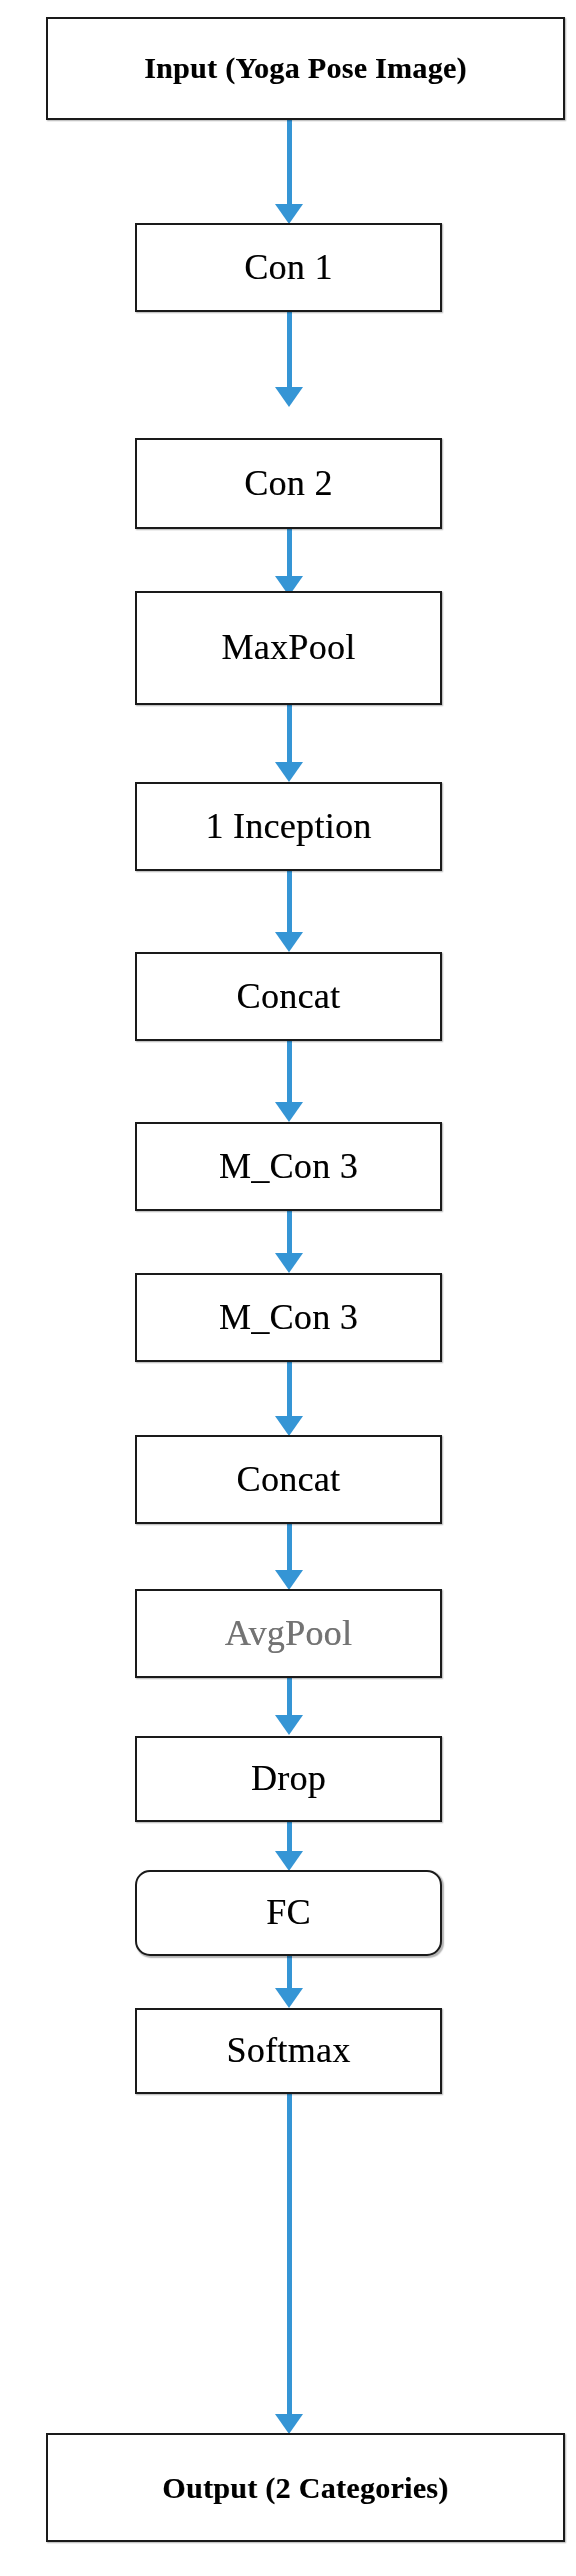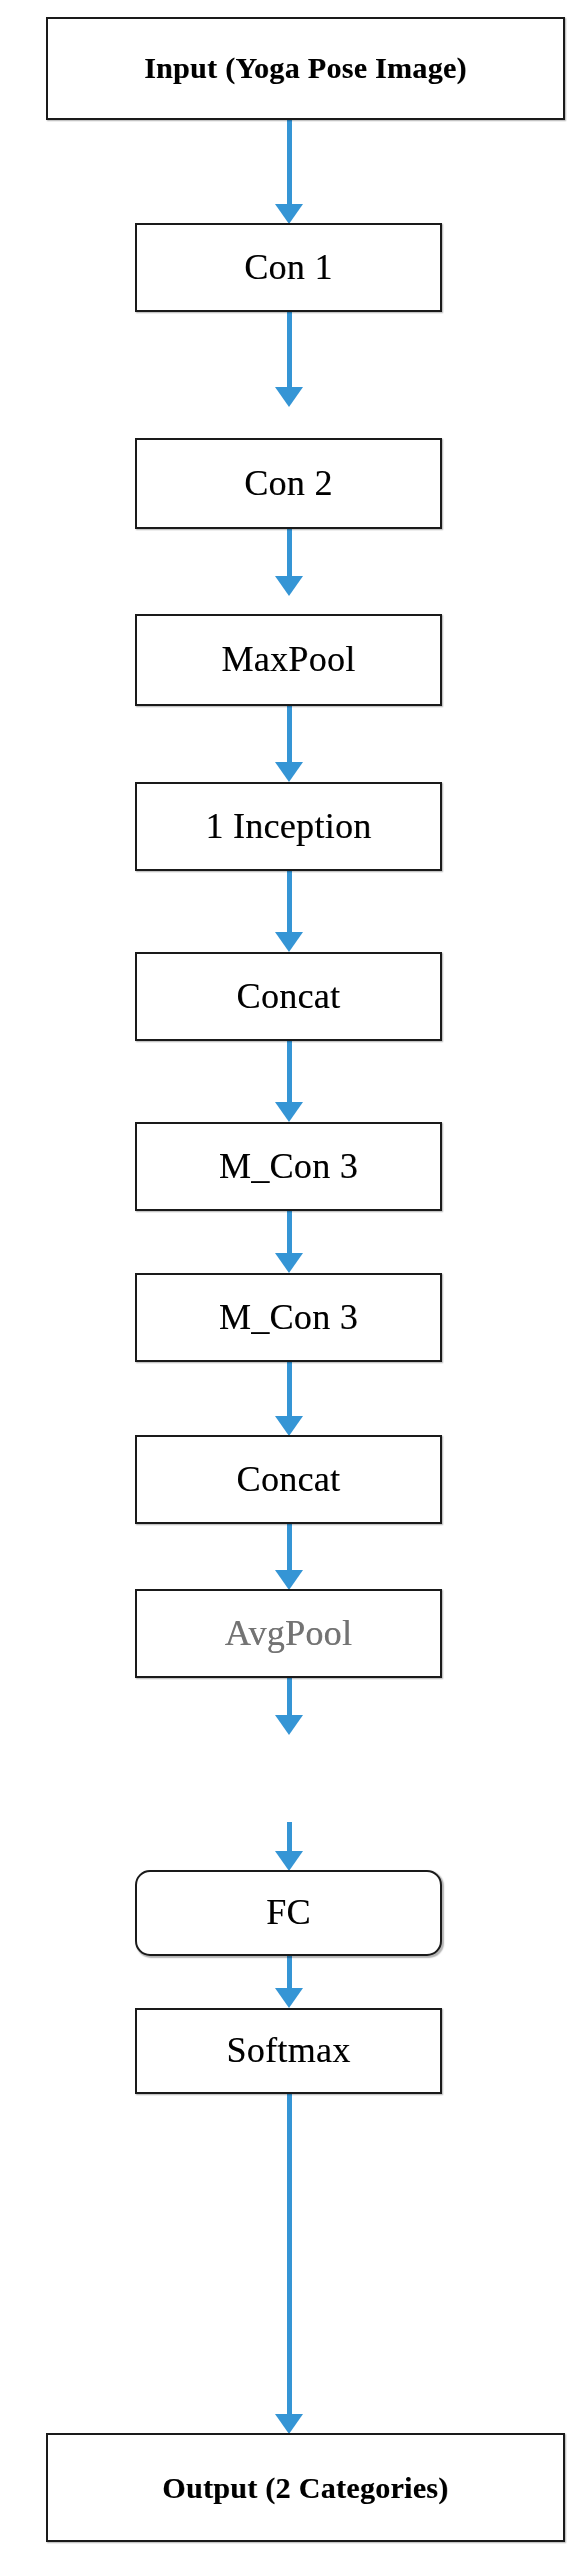--- a/index.html
+++ b/index.html
@@ -137,41 +137,44 @@
     </div>
     <div class="node wide" style="top: 16.5px; height: 103px; border-color: rgb(26, 26, 26); background: rgb(255, 255, 255);">
       <span class="node-label" style="color: rgb(0, 0, 0);">Input (Yoga Pose Image)</span>
     </div>
     <div class="node narrow" style="top: 223px; height: 89px; border-color: rgb(26, 26, 26); background: rgb(255, 255, 255);">
       <span class="node-label" style="color: rgb(0, 0, 0);">Con 1</span>
     </div>
     <div class="node narrow" style="top: 406px; height: 91px; border-color: rgb(26, 26, 26); background: rgb(255, 255, 255); margin-top: 32px;">
       <span class="node-label" style="color: rgb(0, 0, 0);">Con 2</span>
     </div>
-    <div class="node narrow" style="top: 614px; height: 92px; border-color: rgb(26, 26, 26); background: rgb(255, 255, 255);">
+    <div class="node narrow" style="top: 591px; height: 114px; border-color: rgb(26, 26, 26); background: rgb(255, 255, 255);">
       <span class="node-label" style="color: rgb(0, 0, 0);">MaxPool</span>
     </div>
     <div class="node narrow" style="top: 782px; height: 89px; border-color: rgb(26, 26, 26); background: rgb(255, 255, 255);">
       <span class="node-label" style="color: rgb(0, 0, 0);">1 Inception</span>
     </div>
     <div class="node narrow" style="top: 952px; height: 89px; border-color: rgb(26, 26, 26); background: rgb(255, 255, 255);">
       <span class="node-label" style="color: rgb(0, 0, 0);">Concat</span>
     </div>
     <div class="node narrow" style="top: 1122px; height: 89px; border-color: rgb(26, 26, 26); background: rgb(255, 255, 255);">
       <span class="node-label" style="color: rgb(0, 0, 0);">M_Con 3</span>
     </div>
     <div class="node narrow" style="top: 1273px; height: 89px; border-color: rgb(26, 26, 26); background: rgb(255, 255, 255);">
       <span class="node-label" style="color: rgb(0, 0, 0);">M_Con 3</span>
     </div>
     <div class="node narrow" style="top: 1435px; height: 89px; border-color: rgb(26, 26, 26); background: rgb(255, 255, 255);">
       <span class="node-label" style="color: rgb(0, 0, 0);">Concat</span>
     </div>
     <div class="node narrow" style="top: 1589px; height: 89px; border-color: rgb(26, 26, 26); background: rgb(255, 255, 255);">
       <span class="node-label" style="color: #737373;">AvgPool</span>
     </div>
+    <div class="node narrow" style="top: 1736px; height: 86px; border-color: rgb(26, 26, 26); background: rgb(255, 255, 255);">
+      <span class="node-label" style="color: rgb(0, 0, 0);">Drop</span>
+    </div>
     <div class="node narrow" style="top: 1870px; height: 86px; border-color: rgb(26, 26, 26); background: rgb(255, 255, 255); border-radius: 15px;">
       <span class="node-label" style="color: rgb(0, 0, 0);">FC</span>
     </div>
     <div class="node narrow" style="top: 2008px; height: 86px; border-color: rgb(26, 26, 26); background: rgb(255, 255, 255);">
       <span class="node-label" style="color: rgb(0, 0, 0);">Softmax</span>
     </div>
     <div class="node wide" style="top: 2433px; height: 109px; border-color: rgb(26, 26, 26); background: rgb(255, 255, 255);">
       <span class="node-label" style="color: rgb(0, 0, 0);">Output (2 Categories)</span>
     </div>
   </div>

